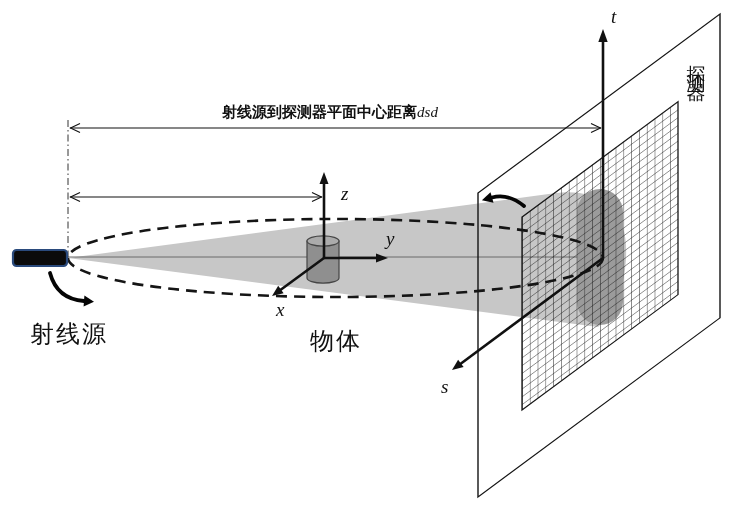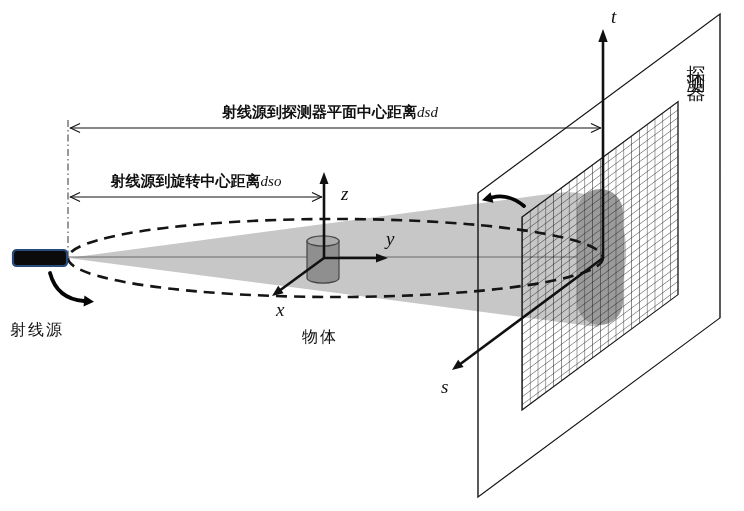--- a/index.html
+++ b/index.html
@@ -3,21 +3,21 @@
 <meta charset="utf-8">
 <style>
   html,body{margin:0;padding:0;background:#fff;}
   .stage{position:relative;width:744px;height:511px;background:#ffffff;overflow:hidden;
          font-family:"Liberation Serif","DejaVu Serif",serif;color:#111;}
   .stage svg{position:absolute;left:0;top:0;}
   .lbl{position:absolute;white-space:nowrap;color:#111;}
   .axis-lbl{font-style:italic;font-size:19px;line-height:1;}
   .dim-lbl{font-weight:bold;font-size:15px;line-height:1;transform:translateX(-50%);}
   .dim-lbl i{font-style:italic;font-weight:normal;}
-  .cjk-lbl{font-size:16px;letter-spacing:2px;line-height:1;}
+  .cjk-lbl{font-size:24px;letter-spacing:2px;line-height:1;margin-left:20px;}
   .vert-lbl{writing-mode:vertical-rl;font-size:19px;letter-spacing:9px;line-height:1;}
 </style>
 </head>
 <body>
 
 <div class="stage">
 
   <svg width="744" height="511" viewBox="0 0 744 511">
     <defs>
       <pattern id="gridpat" width="7.8" height="7.8" patternUnits="userSpaceOnUse">
@@ -78,26 +78,23 @@
       <path d="M524 206 Q508 193 492 197.5" fill="none" stroke="#050505" stroke-width="3.8" stroke-linecap="round"></path>
       <polygon points="481.9,200.3 490.5,192.2 493.5,202.8" fill="#050505"></polygon>
     </g>
 
     <rect x="13" y="250" width="54" height="16" rx="3.5" stroke="#2a4a7c" stroke-width="2.2" fill="#0b0b0b"></rect>
   </svg>
 
   <div class="lbl dim-lbl" style="left:330px;top:105px;">
     <span>射线源到探测器平面中心距离</span><i>dsd</i>
   </div>
-  <div class="lbl dim-lbl" style="left:196px;top:174px;">
-    <span>射线源到旋转中心距离</span><i>dso</i>
-  </div>
 
   <div class="lbl cjk-lbl" style="left:10px;top:322px;">射线源</div>
-  <div class="lbl cjk-lbl" style="left:302px;top:329px;">物体</div>
+  <div class="lbl cjk-lbl" style="left:290px;top:329px;">物体</div>
   <div class="lbl vert-lbl" style="left:687px;top:50px;">探测器</div>
 
   <div class="lbl axis-lbl" style="left:341px;top:184px;">z</div>
   <div class="lbl axis-lbl" style="left:386px;top:229px;">y</div>
   <div class="lbl axis-lbl" style="left:276px;top:300px;">x</div>
   <div class="lbl axis-lbl" style="left:611px;top:7px;">t</div>
   <div class="lbl axis-lbl" style="left:441px;top:377px;">s</div>
 </div>
 
 </body></html>

